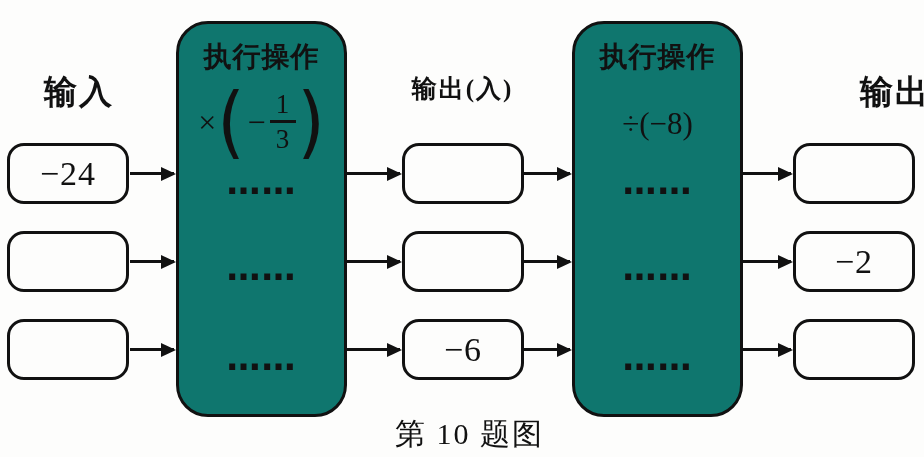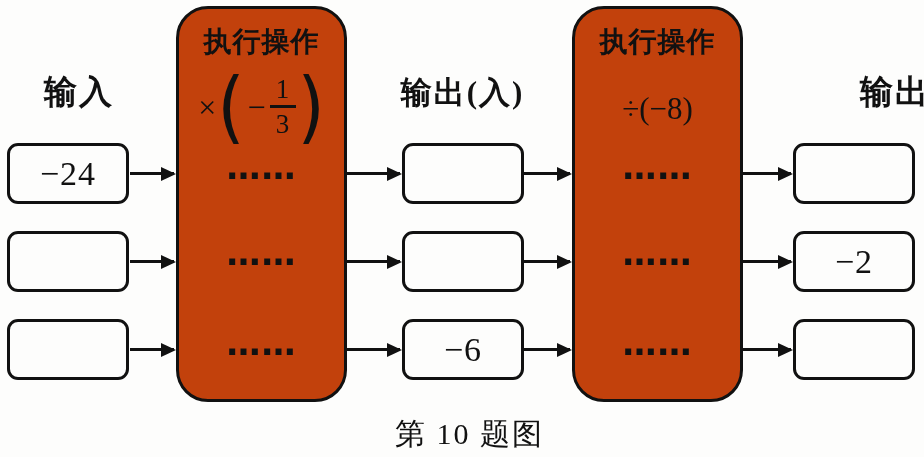--- a/index.html
+++ b/index.html
@@ -22,40 +22,40 @@
     color: #111;
     text-align: center;
     white-space: nowrap;
   }
   
   .vbox {
     position: absolute;
     width: 116px;
     height: 55px;
     border: 3px solid #111;
-    border-radius: 11px;
+    border-radius: 17px;
     background: #fdfdfc;
     display: flex;
     align-items: center;
     justify-content: center;
   }
   .vbox .val {
     font-size: 34px;
     line-height: 1;
     letter-spacing: 1px;
   }
   
   .machine {
     position: absolute;
-    top: 6px;
+    top: 21px;
     width: 165px;
     height: 390px;
     border: 3.5px solid #111;
     border-radius: 32px;
-    background: #c2410c;
+    background: #0f766e;
   }
   .machine-title {
     position: absolute;
     top: 14px;
     left: 0;
     right: 0;
     text-align: center;
     font-family: "Liberation Sans", "DejaVu Sans", sans-serif;
     font-weight: 700;
     font-size: 28px;
@@ -148,21 +148,21 @@
     white-space: nowrap;
     margin-left: 15px;
   }
 </style>
 </head>
 <body>
 
 <div class="stage">
 
   <div class="col-label" style="left:24px; top:70px; width:110px;">输入</div>
-  <div class="col-label" style="left:380px; top:72px; width:165px; font-size:31px;">输出(入)</div>
+  <div class="col-label" style="left:380px; top:72px; width:165px; font-size:25px;">输出(入)</div>
   <div class="col-label" style="left:840px; top:70px; width:110px;">输出</div>
 
   <div class="vbox" style="left:7px; top:143px;">
     <span class="val">−24</span>
   </div>
   <div class="vbox" style="left:7px; top:231px;">
     <span class="val"></span>
   </div>
   <div class="vbox" style="left:7px; top:319px;">
     <span class="val"></span>

